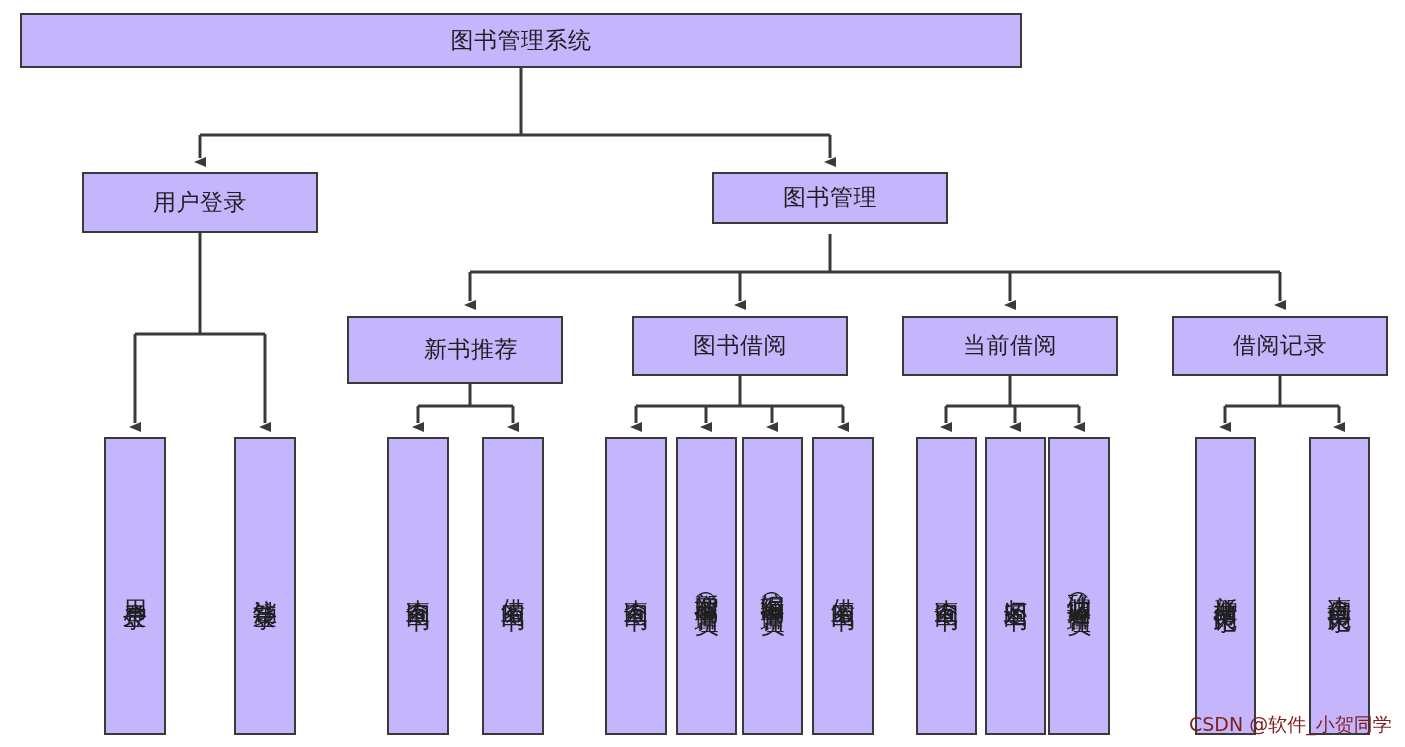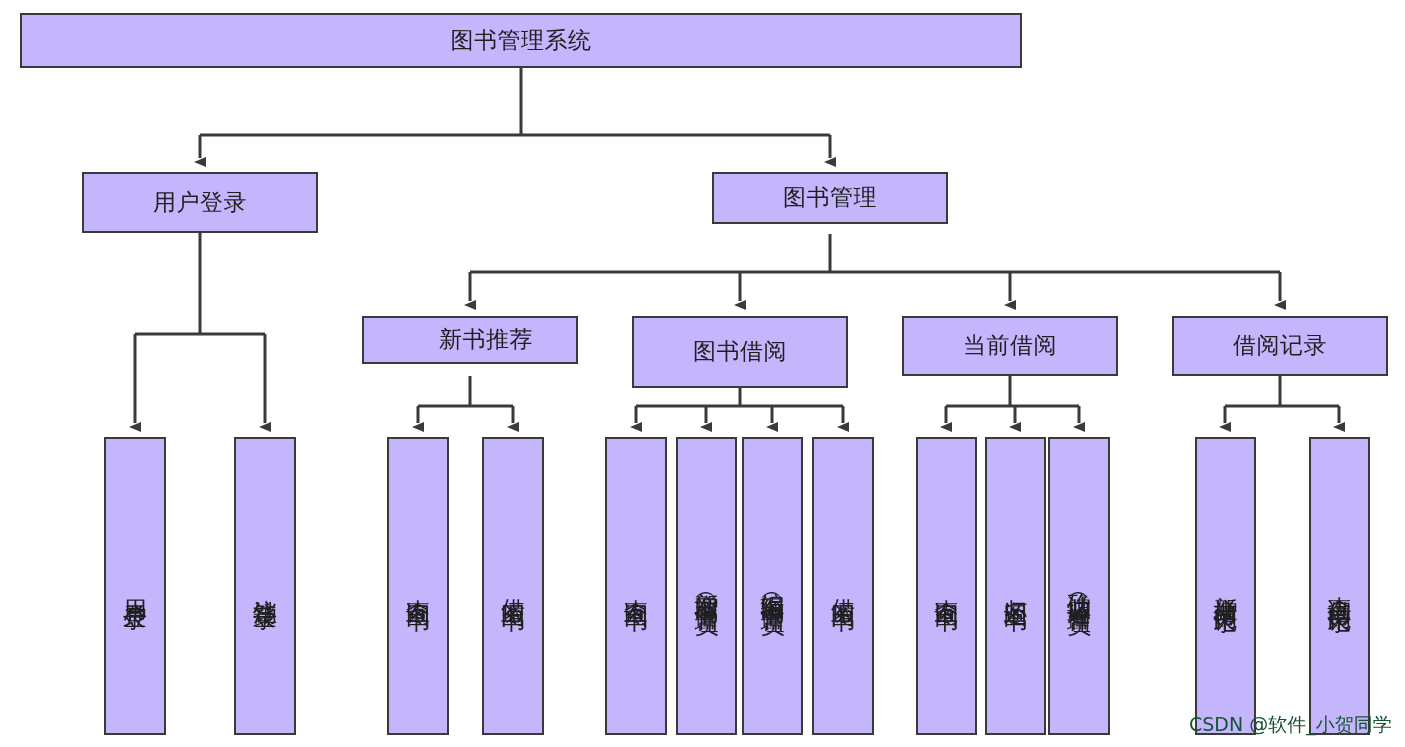--- a/index.html
+++ b/index.html
@@ -54,21 +54,21 @@
     letter-spacing: 3px;
     line-height: 1;
     max-height: 282px;
     overflow: visible;
   }
   #watermark {
     position: absolute;
     left: 1189px;
     top: 712px;
     font-size: 19px;
-    color: #14532d;
+    color: #7f1d1d;
     white-space: nowrap;
     z-index: 9;
     font-family: "DejaVu Sans", "Liberation Sans", sans-serif;
   }
 </style>
 </head>
 <body>
 
 <div id="canvas">
 
@@ -130,25 +130,25 @@
   </div>
 
   <div class="node horiz" style="left:82px; top:172px; width:236px; height:61px;">
     <span class="label">用户登录</span>
   </div>
 
   <div class="node horiz" style="left:712px; top:172px; width:236px; height:52px;">
     <span class="label">图书管理</span>
   </div>
 
-  <div class="node horiz" style="left:362px; top:316px; width:216px; height:48px;padding-left:32px;">
+  <div class="node horiz" style="left:347px; top:316px; width:216px; height:68px;padding-left:32px;">
     <span class="label">新书推荐</span>
   </div>
 
-  <div class="node horiz" style="left:632px; top:316px; width:216px; height:72px;">
+  <div class="node horiz" style="left:632px; top:316px; width:216px; height:60px;">
     <span class="label">图书借阅</span>
   </div>
 
   <div class="node horiz" style="left:902px; top:316px; width:216px; height:60px;">
     <span class="label">当前借阅</span>
   </div>
 
   <div class="node horiz" style="left:1172px; top:316px; width:216px; height:60px;">
     <span class="label">借阅记录</span>
   </div>

